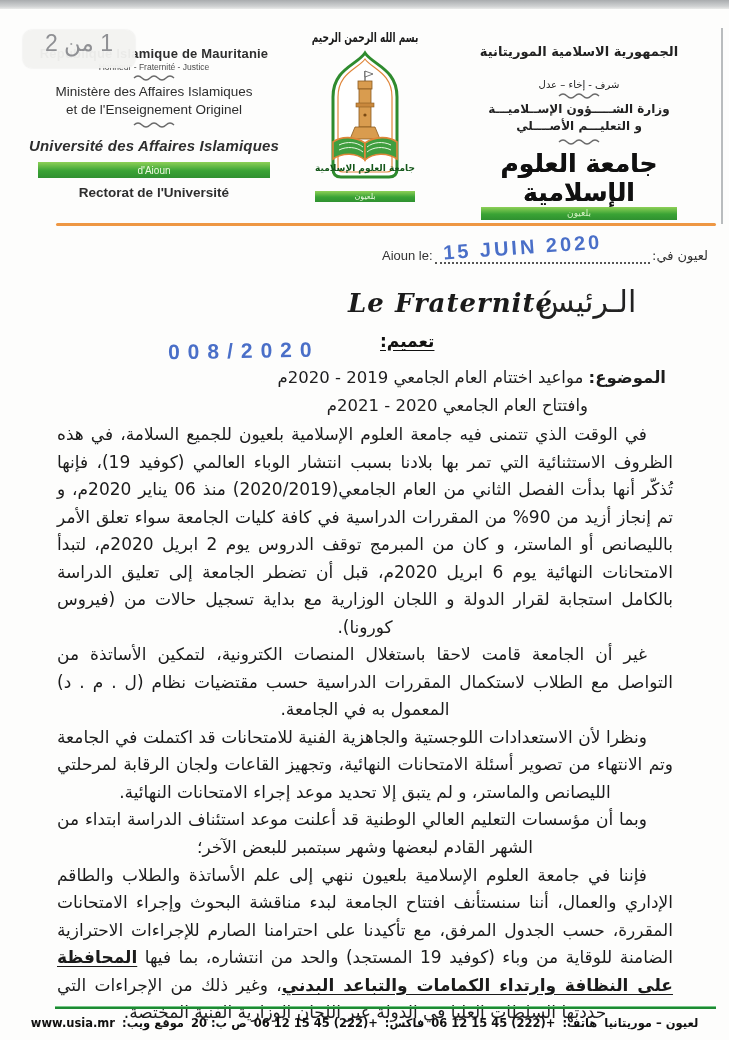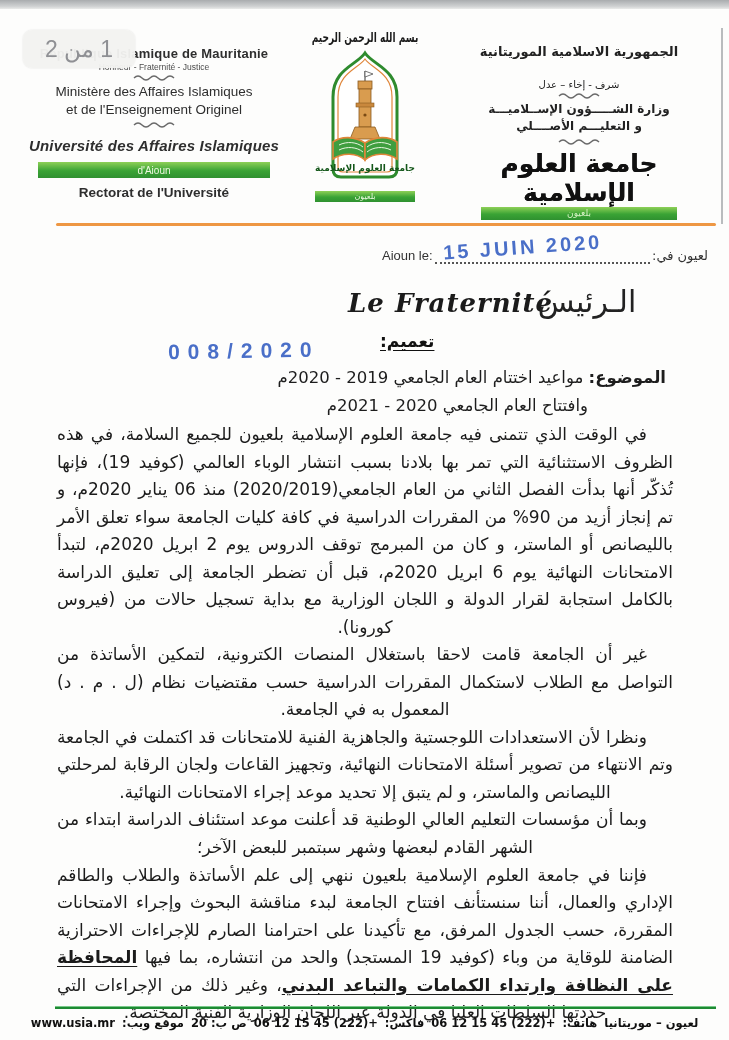--- a/index.html
+++ b/index.html
@@ -5,21 +5,21 @@
   html,body{margin:0;padding:0;}
   body{background:#e8e8e8;font-family:"DejaVu Sans",sans-serif;}
   .page{position:relative;width:729px;height:1040px;margin:0 auto;background:#fdfdfc;overflow:hidden;}
   .scan-top{position:absolute;top:0;left:0;width:729px;height:9px;
     background:linear-gradient(#a9acae,#cfd1d2 70%,#e9eae9);}
   .scan-right{position:absolute;top:28px;left:721px;width:2px;height:196px;background:#b9bcbe;}
 
   
   .page-badge{position:absolute;top:30px;left:23px;width:112px;height:38px;
     background:rgba(243,242,240,0.96);border-radius:9px;box-shadow:0 0 2px rgba(0,0,0,0.12);
-    display:flex;align-items:center;justify-content:center;z-index:5;
+    display:flex;align-items:flex-start;justify-content:center;z-index:5;
     font-family:"Liberation Sans",sans-serif;font-size:23px;color:#8f9094;}
 
   
   .hdr-left{position:absolute;top:46px;left:12px;width:284px;text-align:center;
     font-family:"Liberation Sans",sans-serif;color:#2e2e2e;}
   .hdr-left .country{font-size:13px;font-weight:bold;letter-spacing:.2px;}
   .hdr-left .motto{font-size:8.5px;color:#4c4c4c;margin-top:1px;}
   .hdr-left .ministry{font-size:13.5px;font-weight:normal;line-height:1.35;margin-top:2px;}
   .hdr-left .univ{font-size:15px;font-weight:bold;font-style:italic;margin-top:9px;letter-spacing:.2px;}
   .banner-green{margin:7px auto 0;background:linear-gradient(#8ed057,#3aa335 55%,#2f9130);

